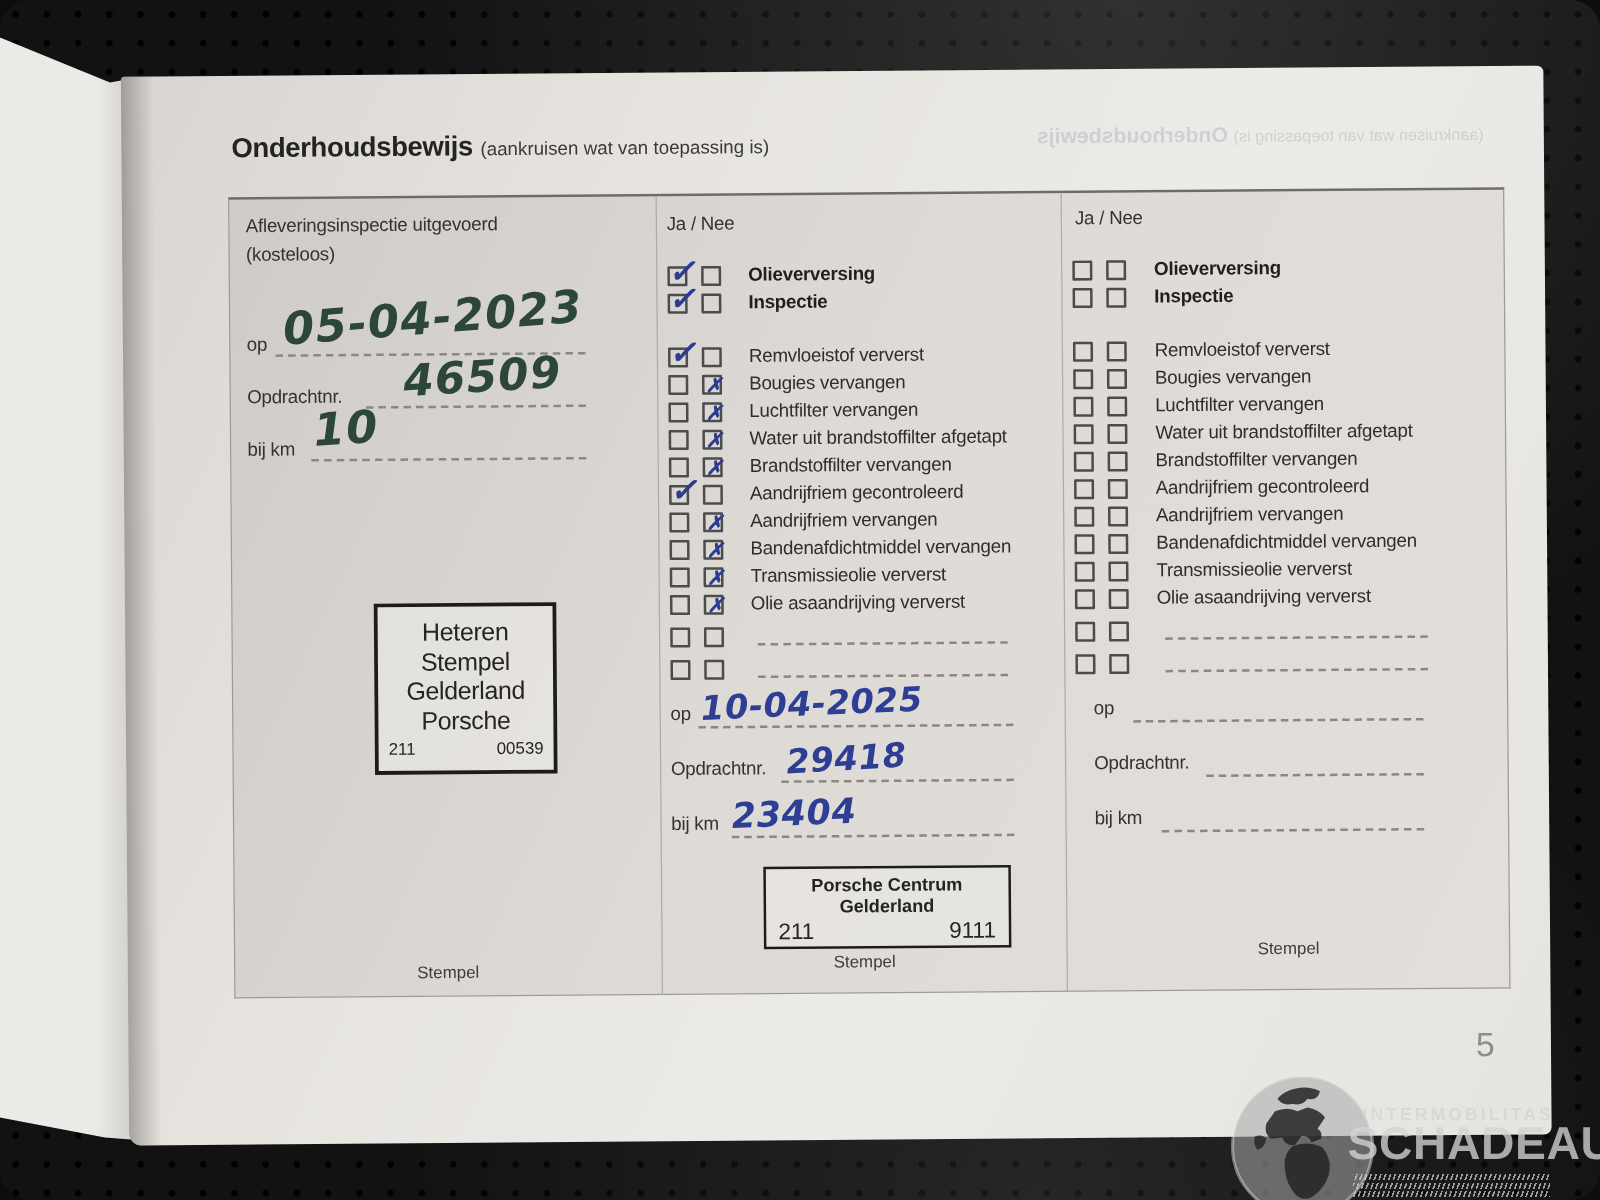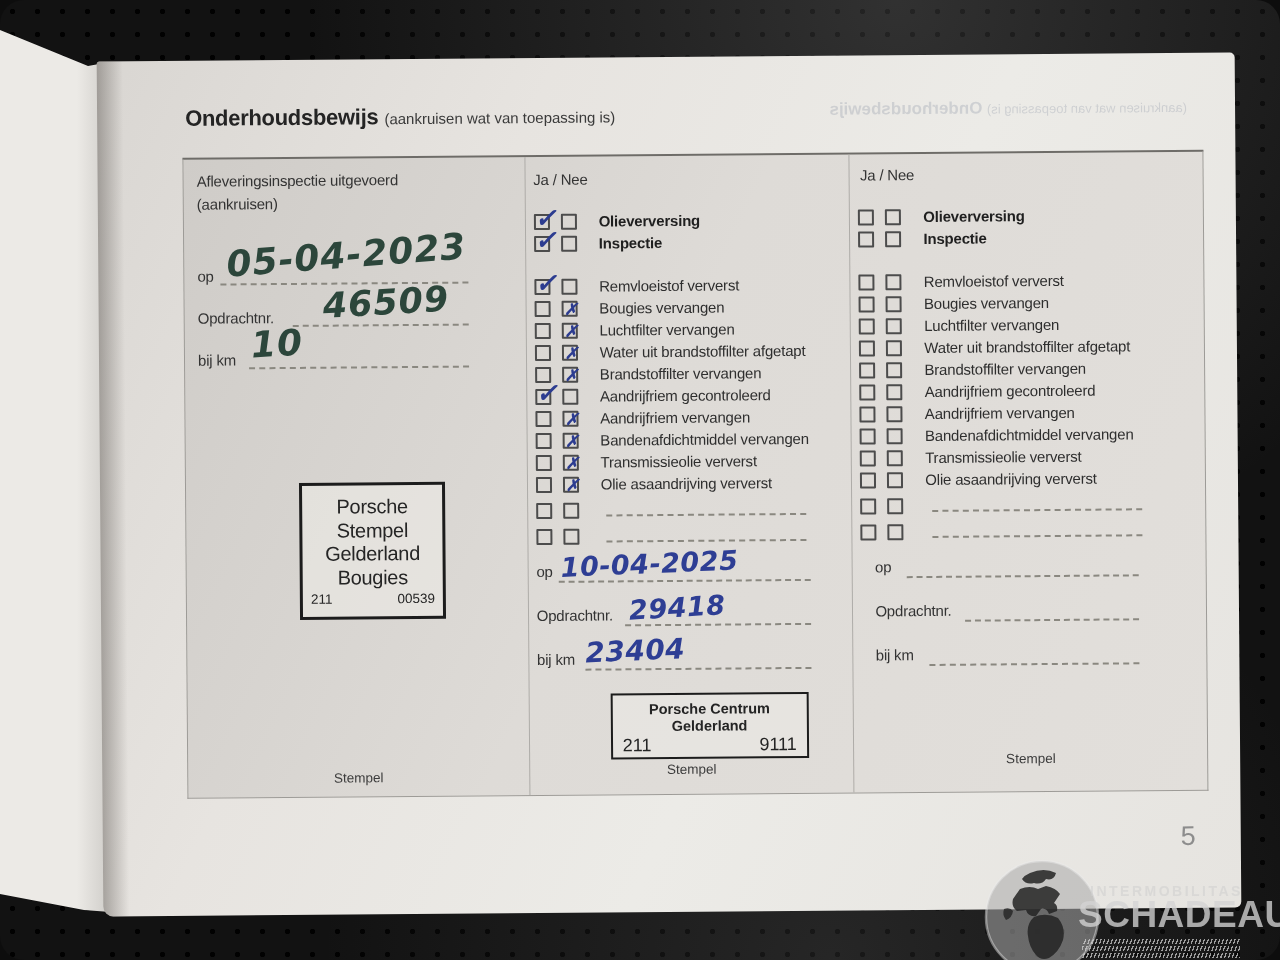--- a/index.html
+++ b/index.html
@@ -132,39 +132,39 @@
 
     <div class="ghost-title">
       <span class="g2">(aankruisen wat van toepassing is)</span>
       <span class="g1">Onderhoudsbewijs</span>
     </div>
 
     <div class="form-table">
 
       <div class="col col1">
         <div class="small-label" style="position:absolute;left:13px;top:13px;">Afleveringsinspectie uitgevoerd</div>
-        <div class="small-label" style="position:absolute;left:13px;top:36px;">(aankruisen)</div>
+        <div class="small-label" style="position:absolute;left:13px;top:36px;">(kosteloos)</div>
 
         <div class="small-label" style="position:absolute;left:13px;top:108px;">op</div>
         <div class="hw-green" style="left:42px;top:76px;font-size:36px;transform:rotate(-4deg);">05-04-2023</div>
         <div class="dashline" style="left:36px;top:124px;width:248px;"></div>
 
         <div class="small-label" style="position:absolute;left:13px;top:150px;">Opdrachtnr.</div>
         <div class="hw-green" style="left:138px;top:124px;font-size:35px;transform:rotate(-3deg);">46509</div>
         <div class="dashline" style="left:108px;top:166px;width:176px;"></div>
 
         <div class="small-label" style="position:absolute;left:13px;top:192px;">bij km</div>
         <div class="hw-green" style="left:66px;top:164px;font-size:36px;transform:rotate(-3deg);">10</div>
         <div class="dashline" style="left:64px;top:208px;width:220px;"></div>
 
         <div class="stamp1">
-          <div class="sline">Porsche</div>
+          <div class="sline">Heteren</div>
           <div class="sline">Stempel</div>
           <div class="sline">Gelderland</div>
-          <div class="sline">Bougies</div>
+          <div class="sline">Porsche</div>
           <div class="scodes">
             <span>211</span>
             <span>00539</span>
           </div>
         </div>
         <div class="stempel" style="top:612px;">Stempel</div>
       </div>
 
       <div class="col col2">
         <div class="small-label" style="position:absolute;left:8px;top:14px;">Ja / Nee</div>

